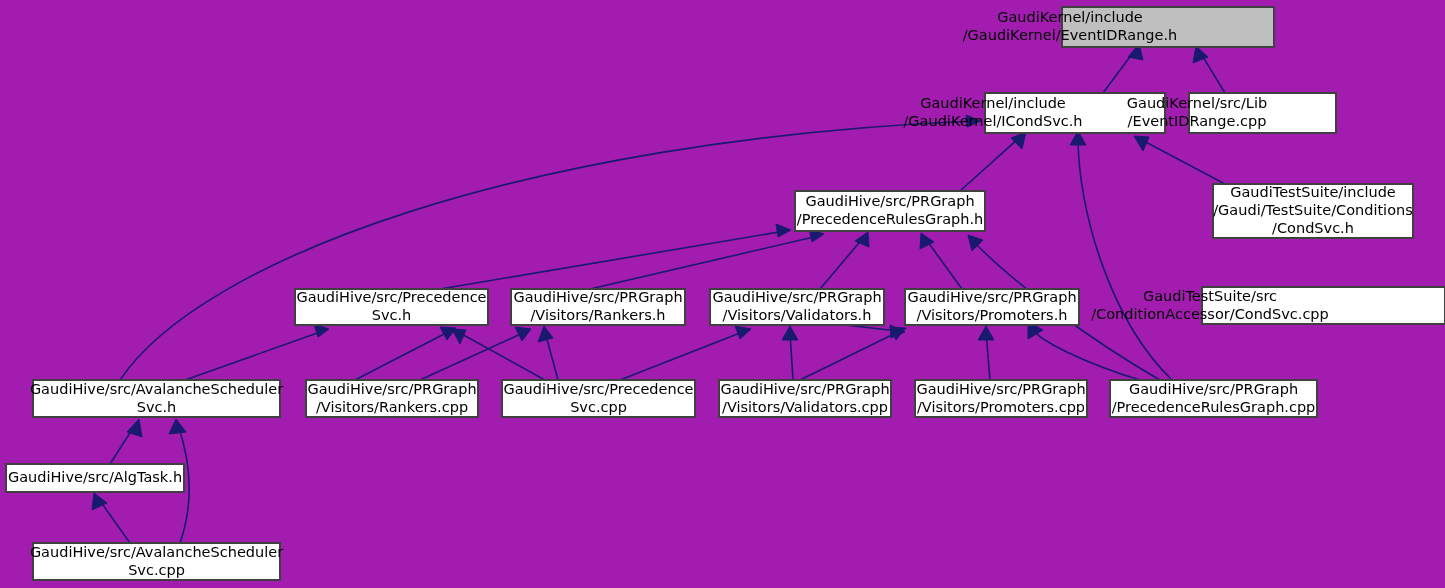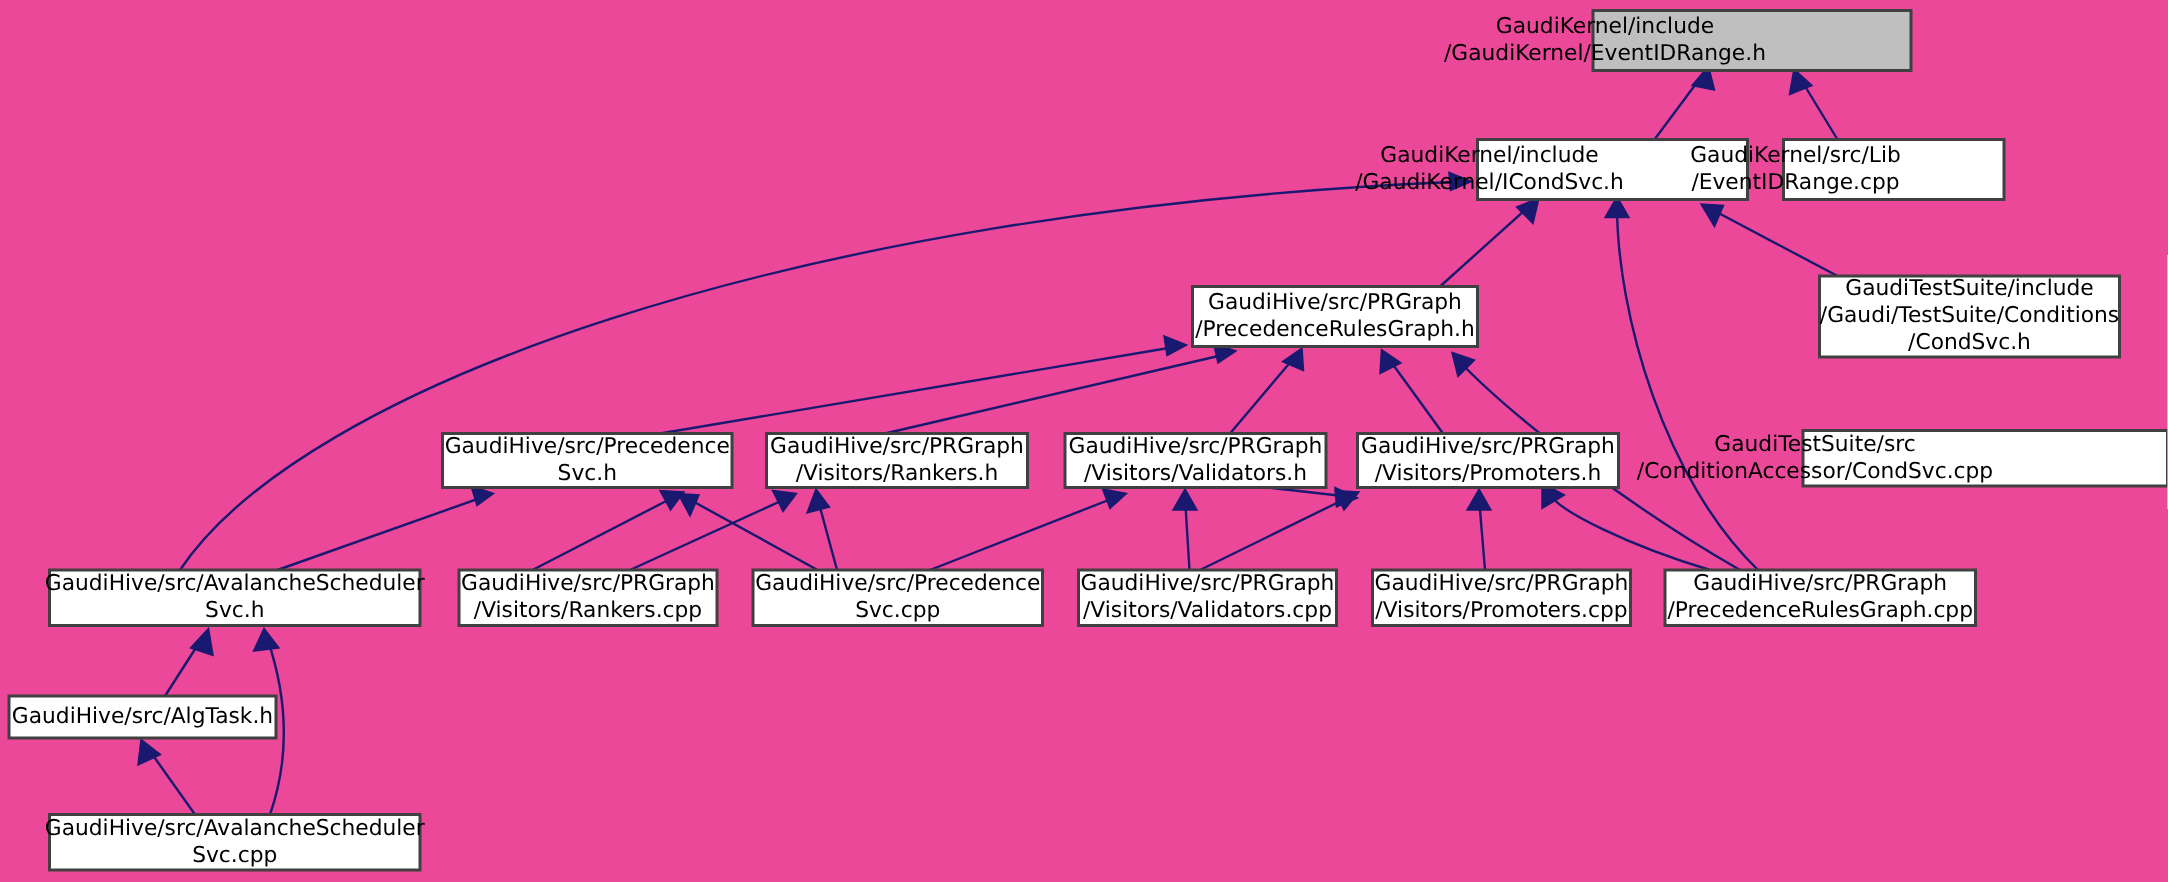--- a/index.html
+++ b/index.html
@@ -7,21 +7,21 @@
     padding: 0;
     background: #ffffff;
   }
   body {
     font-family: "DejaVu Sans", "Liberation Sans", sans-serif;
   }
   #graph-root {
     position: relative;
     width: 1445px;
     height: 588px;
-    background: #ec4899;
+    background: #a21caf;
     overflow: hidden;
   }
   svg#graph-canvas {
     position: absolute;
     left: 0;
     top: 0;
     width: 1445px;
     height: 588px;
   }
   .node-box {

